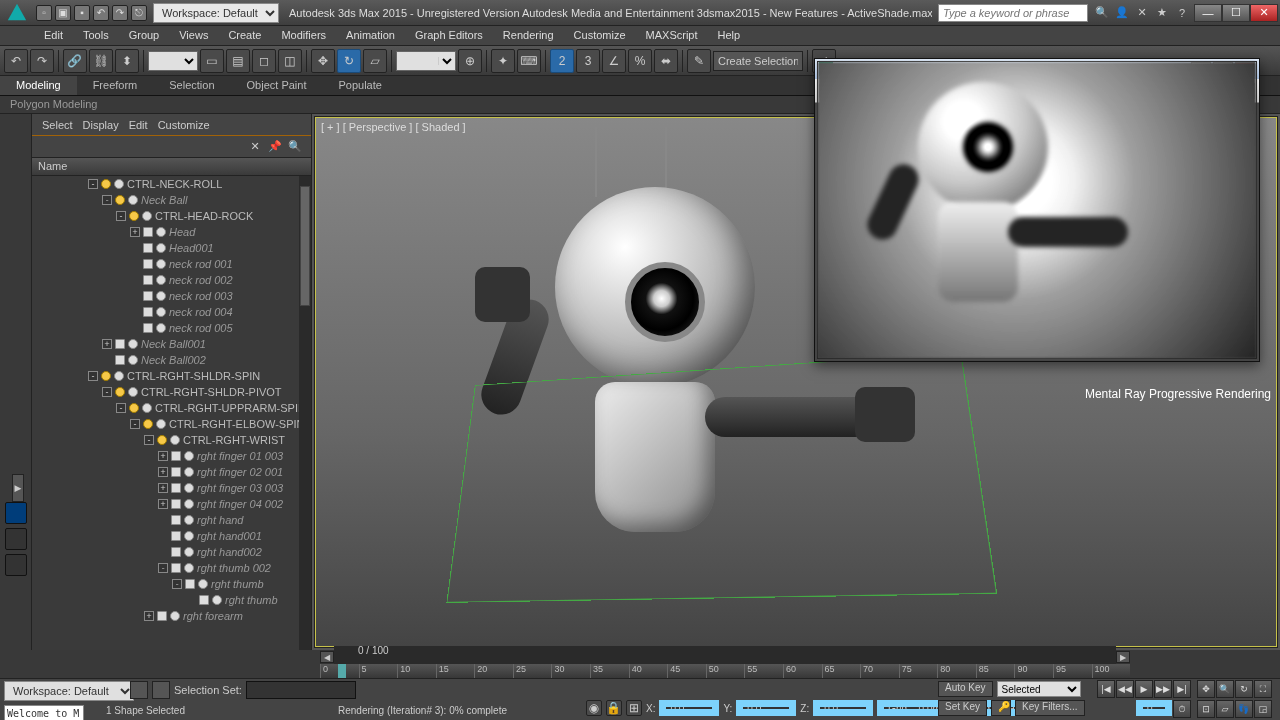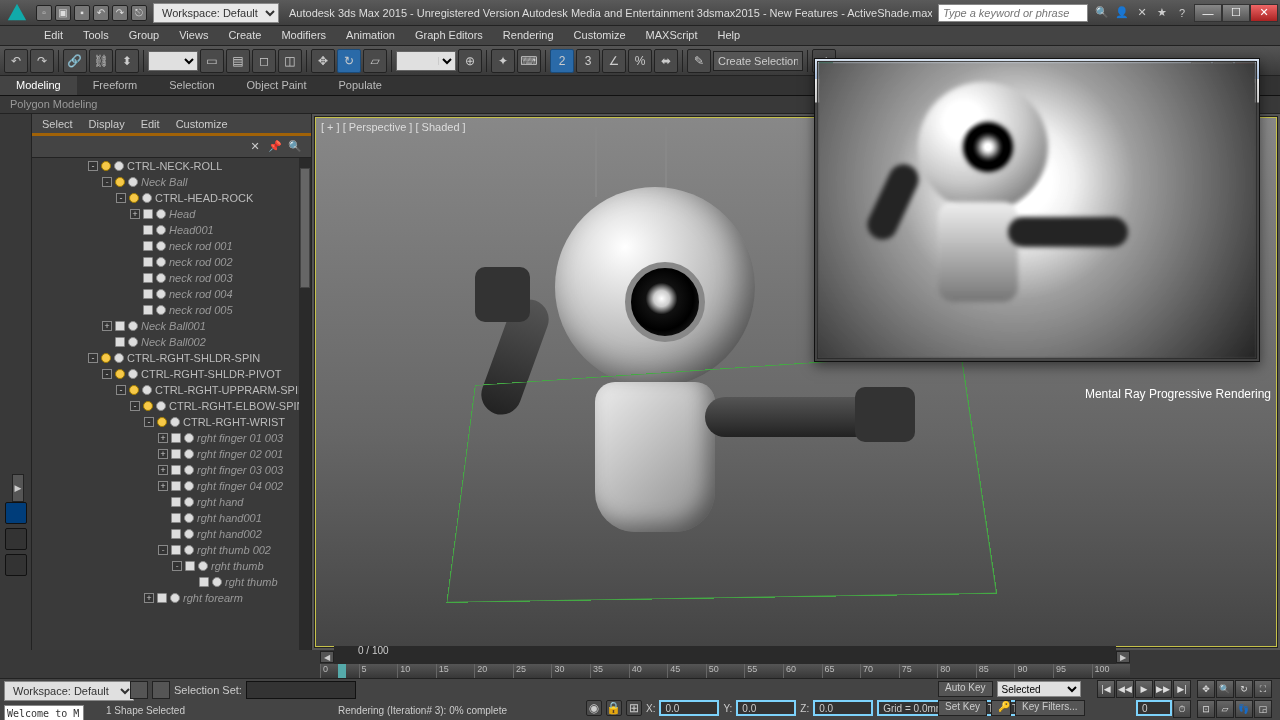--- a/index.html
+++ b/index.html
@@ -42,21 +42,21 @@
 .workspace { position:absolute; top:114px; left:0; right:0; bottom:70px; display:flex; }
 
 
 .left-strip { width:32px; background:#393939; border-right:1px solid #222; display:flex; flex-direction:column; align-items:center; gap:4px; padding-top:4px; }
 .strip-btn { width:22px; height:22px; background:#003d7a; border:1px solid #111; border-radius:2px; }
 .strip-btn.inactive { background:#333; }
 .strip-expander { position:absolute; left:12px; top:360px; width:12px; height:28px; background:#555; border:1px solid #222; display:flex; align-items:center; justify-content:center; font-size:9px; }
 
 
 .scene-panel { width:280px; background:#3a3a3a; border-right:1px solid #222; display:flex; flex-direction:column; }
-.panel-toolbar { height:22px; background:#444; display:flex; align-items:center; gap:16px; padding:0 10px; border-bottom:3px solid #a16207; }
+.panel-toolbar { height:22px; background:#444; display:flex; align-items:center; gap:10px; padding:0 10px; border-bottom:1px solid #a16207; }
 .panel-toolbar span { color:#ccc; font-size:11px; }
 .panel-toolbar2 { height:22px; background:#444; display:flex; align-items:center; justify-content:flex-end; gap:4px; padding:0 8px; border-bottom:1px solid #222; }
 .pt-ic { width:16px; height:16px; display:flex; align-items:center; justify-content:center; }
 .name-hdr { height:18px; background:linear-gradient(#555,#3a3a3a); border-bottom:1px solid #222; padding:2px 6px; color:#ccc; }
 .tree { flex:1; overflow-y:auto; overflow-x:hidden; background:#3a3a3a; position:relative; }
 .tree-row { height:16px; display:flex; align-items:center; white-space:nowrap; color:#bbb; font-size:11px; }
 .tree-row.italic { font-style:italic; color:#999; }
 .tree-toggle { width:10px; height:10px; border:1px solid #888; background:#333; color:#ccc; font-size:9px; line-height:8px; text-align:center; margin-right:3px; cursor:pointer; }
 .tree-spacer { display:inline-block; }
 .tree-icon { width:10px; height:10px; background:#f7c948; border-radius:50%; margin-right:3px; display:inline-block; border:1px solid #a07b00; }
@@ -111,21 +111,21 @@
 .tick { flex:1; border-left:1px solid #666; font-size:9px; color:#bbb; padding-left:2px; position:relative; }
 .tick-handle { position:absolute; left:18px; top:0; width:8px; height:16px; background:#5aa; }
 
 
 .status-area { position:absolute; bottom:0; left:0; right:0; height:42px; background:#444; border-top:1px solid #222; display:flex; }
 .ws-bottom { width:130px; height:20px; background:#e0e0e0; color:#333; border:1px solid #888; margin:2px 4px; padding:2px 4px; font-size:11px; }
 .status-left { width:320px; }
 .prompt { width:80px; height:16px; background:#fff; border:1px solid #888; color:#333; font-family:monospace; font-size:10px; padding:1px 2px; margin:2px 4px; }
 .status-text { font-size:10px; color:#ccc; padding:2px 6px;margin-left:12px; }
 .coord-area { display:flex; align-items:center; gap:4px; padding:0 6px; height:22px; }
-.coord-input { width:60px; height:16px; background:#333; border:2px solid #7dd3fc; color:#ccc; font-size:10px; padding:0 4px; }
+.coord-input { width:60px; height:16px; background:#333; border:7px solid #7dd3fc; color:#ccc; font-size:10px; padding:0 4px; }
 .coord-label { font-size:10px; color:#ccc; }
 
 .right-bottom-area { position:absolute; right:2px; bottom:2px; width:340px; height:38px; }
 .playback { display:flex; gap:1px; position:absolute; right:6px; top:0; }
 .pb-btn { width:18px; height:18px; background:linear-gradient(#666,#444); border:1px solid #222; display:flex; align-items:center; justify-content:center; font-size:9px; color:#ddd; }
 .autokey-row { display:flex; align-items:center; gap:4px; position:absolute; left:0; top:1px; }
 .autokey-btn { height:16px; padding:0 6px; background:#555; border:1px solid #222; font-size:10px; color:#ccc; }
 .key-combo { height:16px; width:84px; font-size:10px; background:#e0e0e0; border:1px solid #888; }
 .setkey-row { display:flex; align-items:center; gap:4px; position:absolute; left:0; top:20px; }
 
@@ -246,20 +246,21 @@
         <span>Select</span>
         <span>Display</span>
         <span>Edit</span>
         <span>Customize</span>
       </div>
     <div class="panel-toolbar2">
       <div class="pt-ic">✕</div>
       <div class="pt-ic">📌</div>
       <div class="pt-ic">🔍</div>
     </div>
+    <div class="name-hdr">Name</div>
     <div class="tree" id="tree">
       <div class="tree-row">
           <span class="tree-spacer" style="width: 56px;"></span>
           <span class="tree-toggle">-</span>
           <span class="tree-icon"></span>
           <span class="tree-check"></span>
           <span>CTRL-NECK-ROLL</span>
         </div>
         <div class="tree-row italic">
           <span class="tree-spacer" style="width: 70px;"></span>

